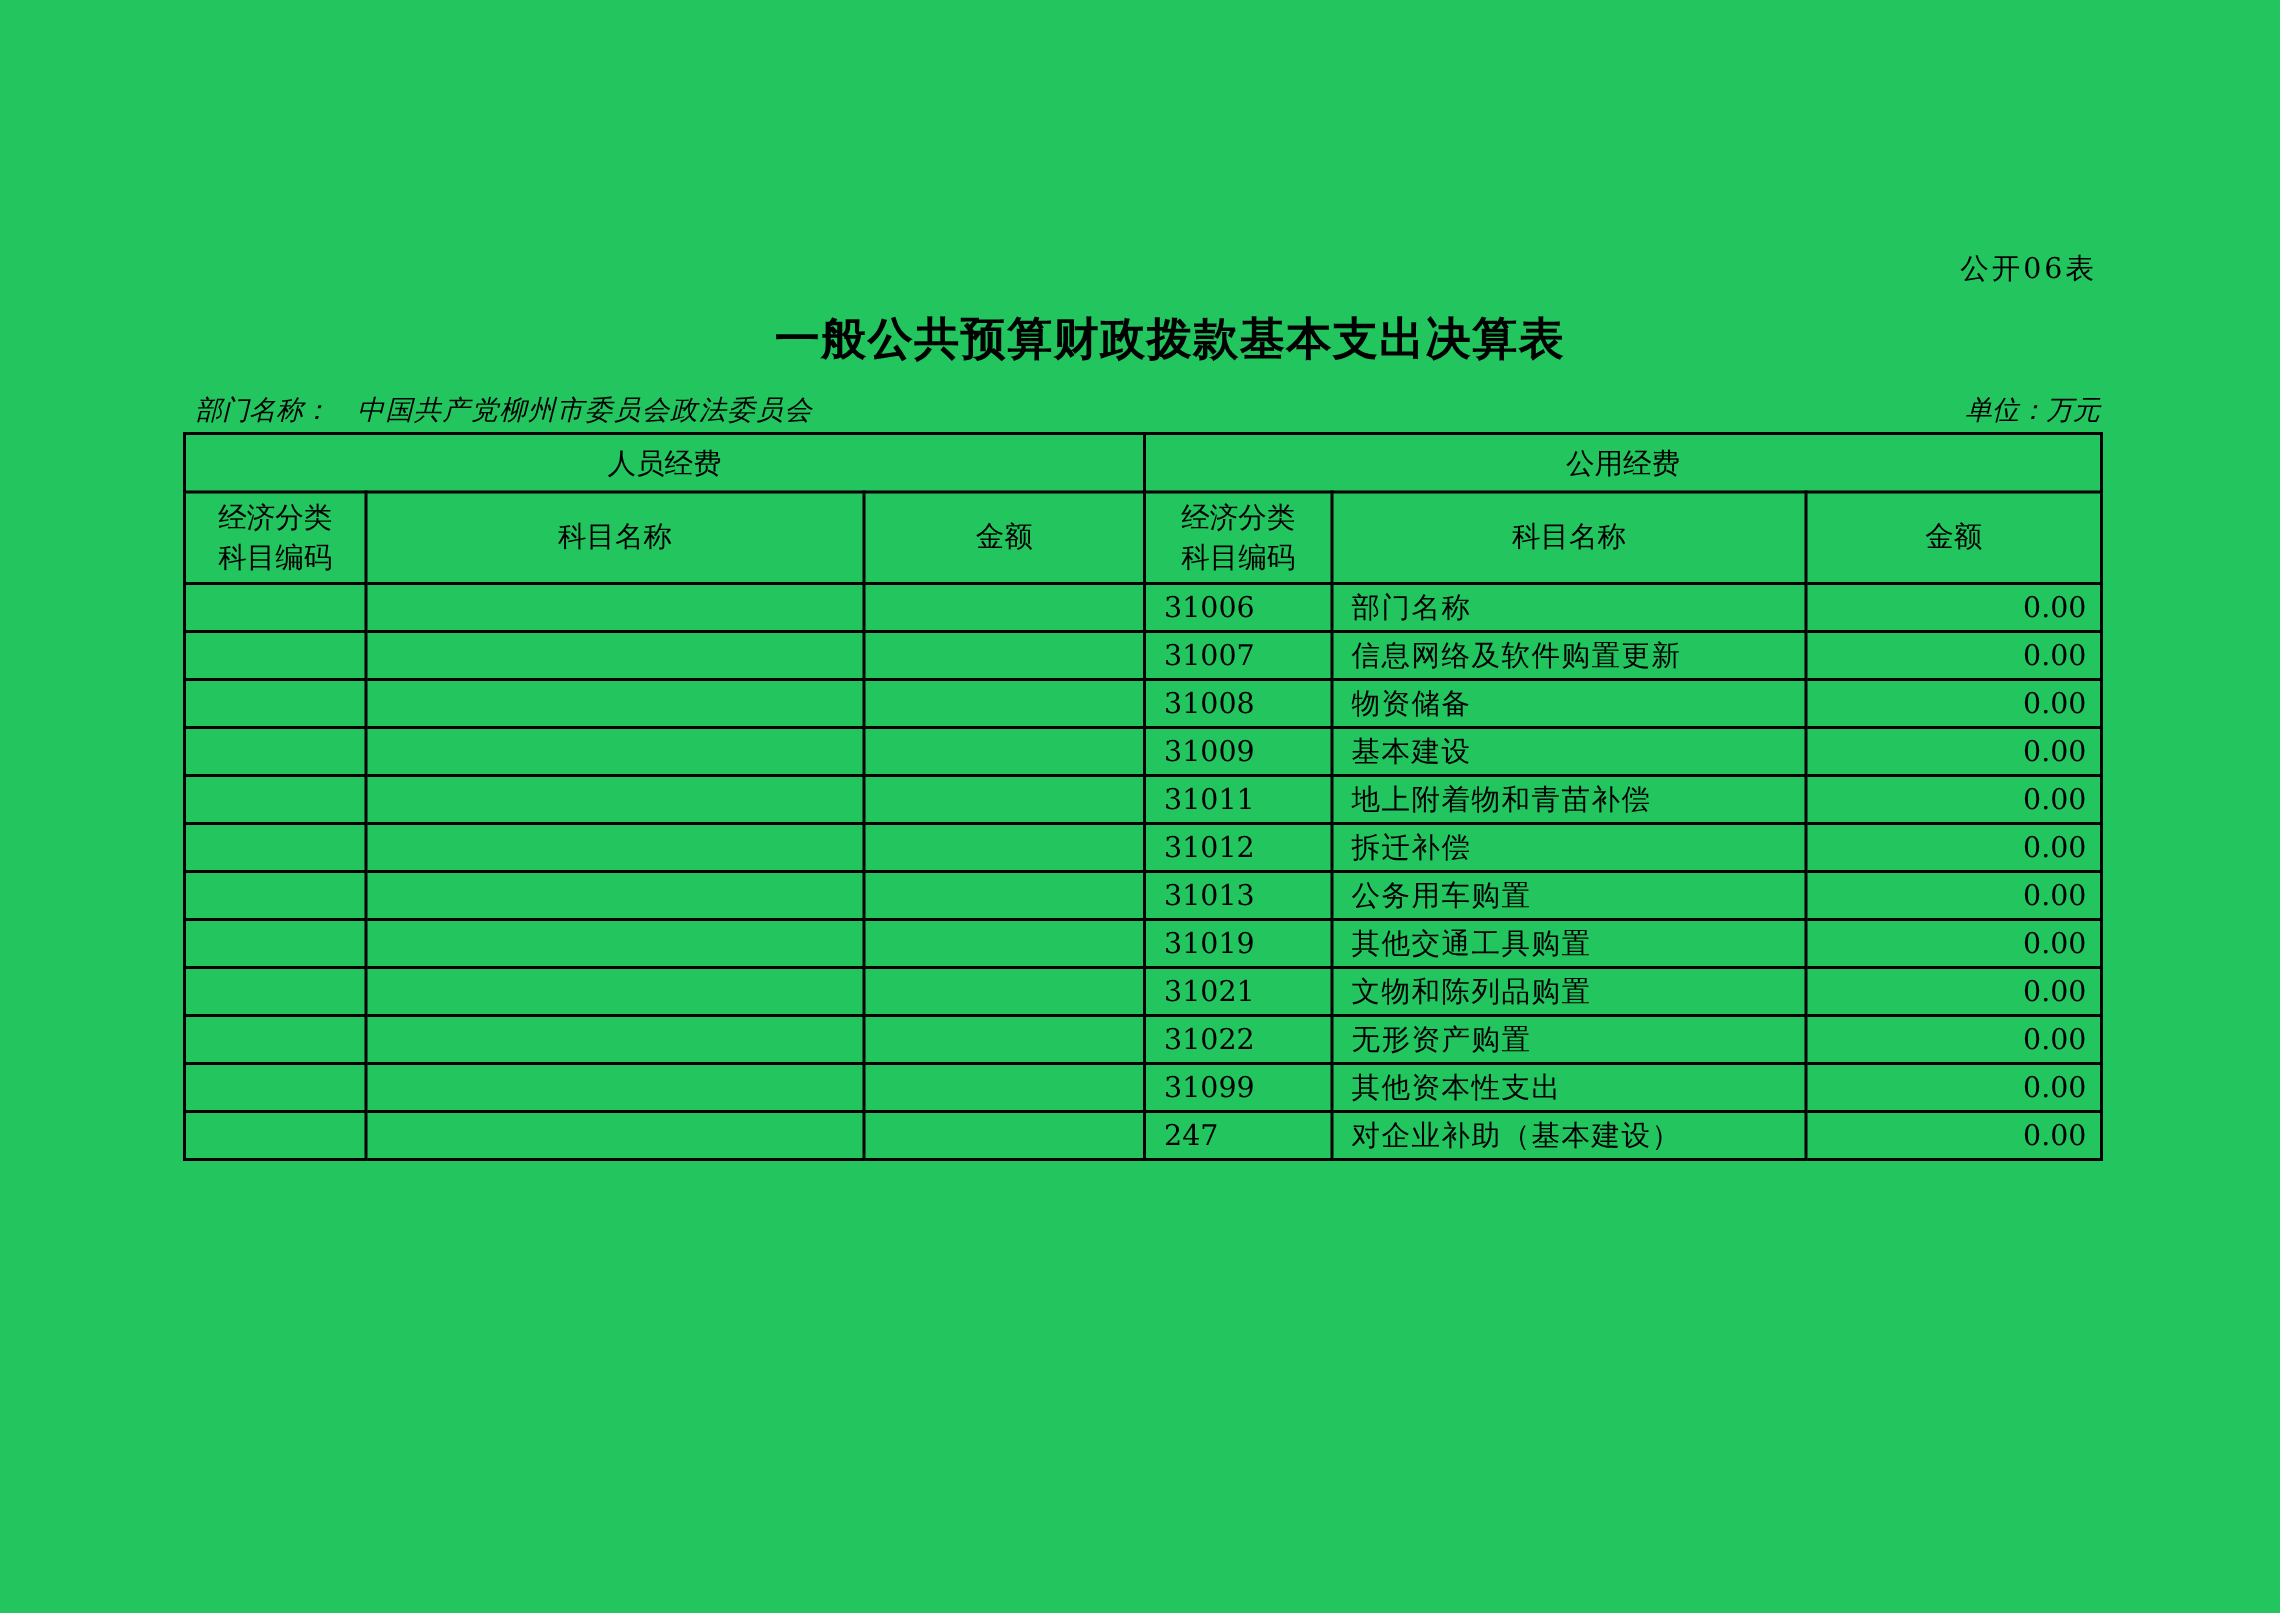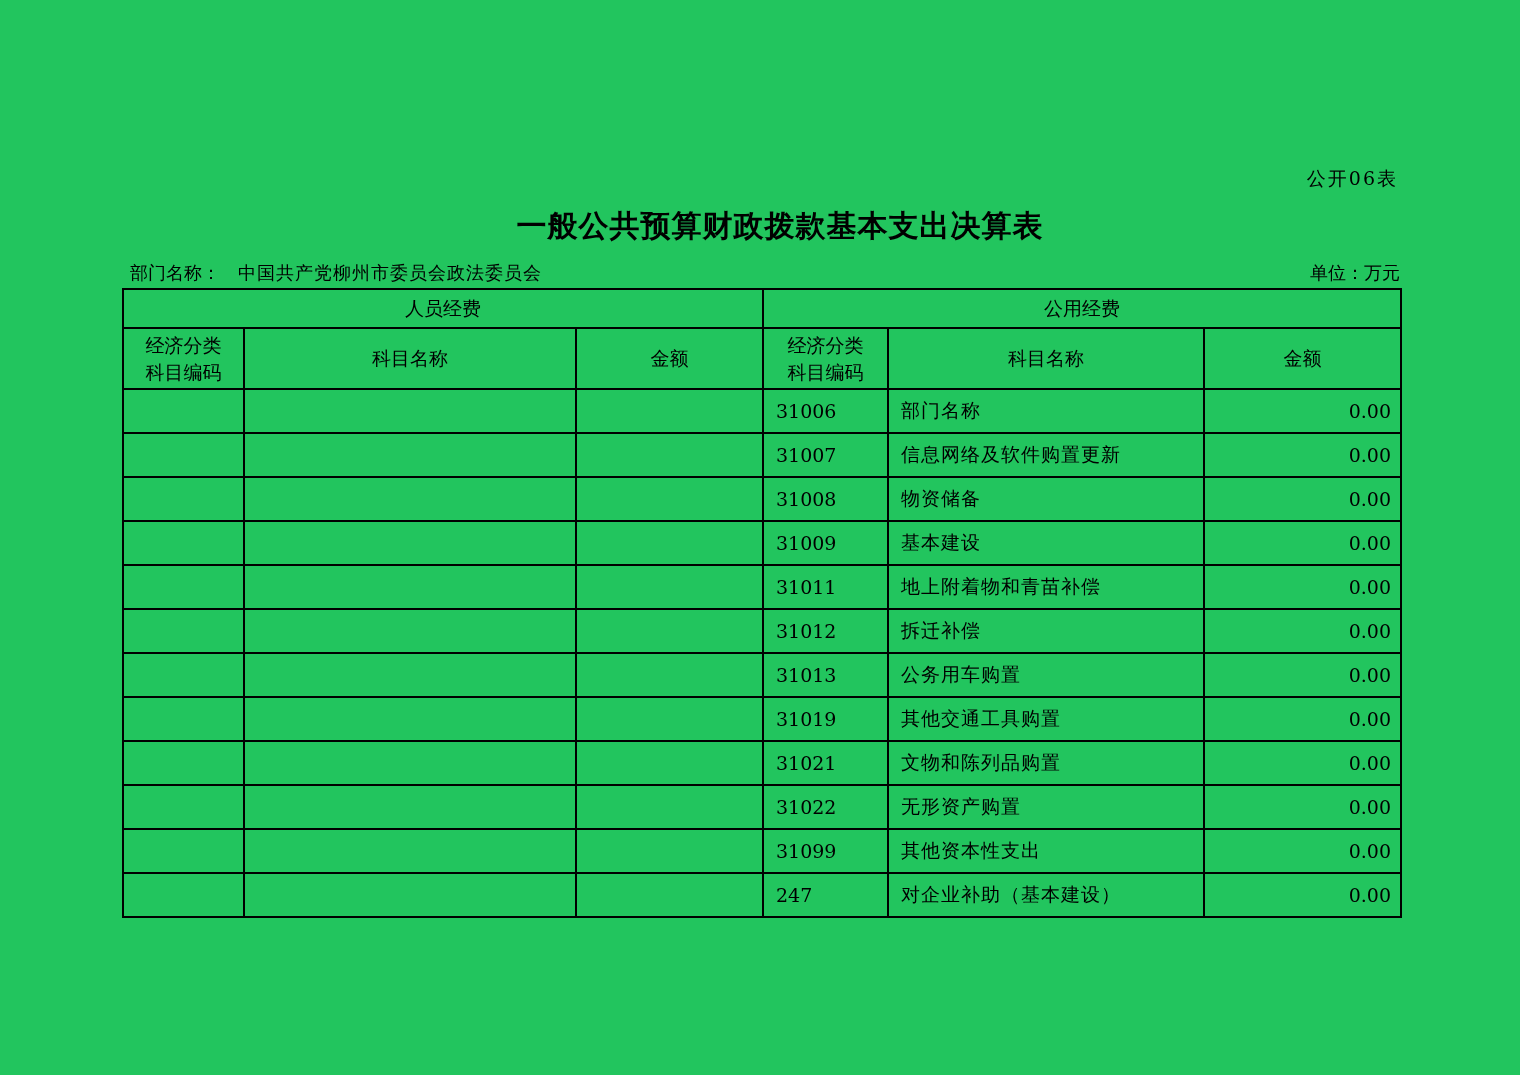--- a/index.html
+++ b/index.html
@@ -29,20 +29,21 @@
     letter-spacing: 1px;
     padding-left: 40px;
   }
   .meta-row {
     position: absolute;
     top: 261px; left: 130px; width: 1270px;
     display: flex;
     justify-content: space-between;
     align-items: flex-end;
     font-size: 18px;
+    font-style: italic;
   }
   .dept-value { margin-left: 18px; letter-spacing: 1px; }
 
   table.budget-table {
     position: absolute;
     top: 288px; left: 122px;
     width: 1278px;
     border-collapse: collapse;
     table-layout: fixed;
     font-size: 19px;
@@ -51,21 +52,21 @@
     border: 2px solid #000000;
     font-weight: normal;
     vertical-align: middle;
     overflow: hidden;
     white-space: nowrap;
   }
   tr.section-row { height: 39px; }
   tr.section-row th { text-align: center; font-size: 19px; }
   tr.cols-row { height: 61px; }
   tr.cols-row th { text-align: center; line-height: 27px; }
-  tr.data-row { height: 44px; }
+  tr.data-row { height: 32px; }
   td.c-code { text-align: left; padding-left: 12px; }
   td.c-name { text-align: left; padding-left: 12px; letter-spacing: 1px; }
   td.c-amt  { text-align: right; padding-right: 9px; margin-top: 44px; }
 </style>
 </head>
 <body>
 
 <div class="page">
 
   <div class="form-tag">公开06表</div>

